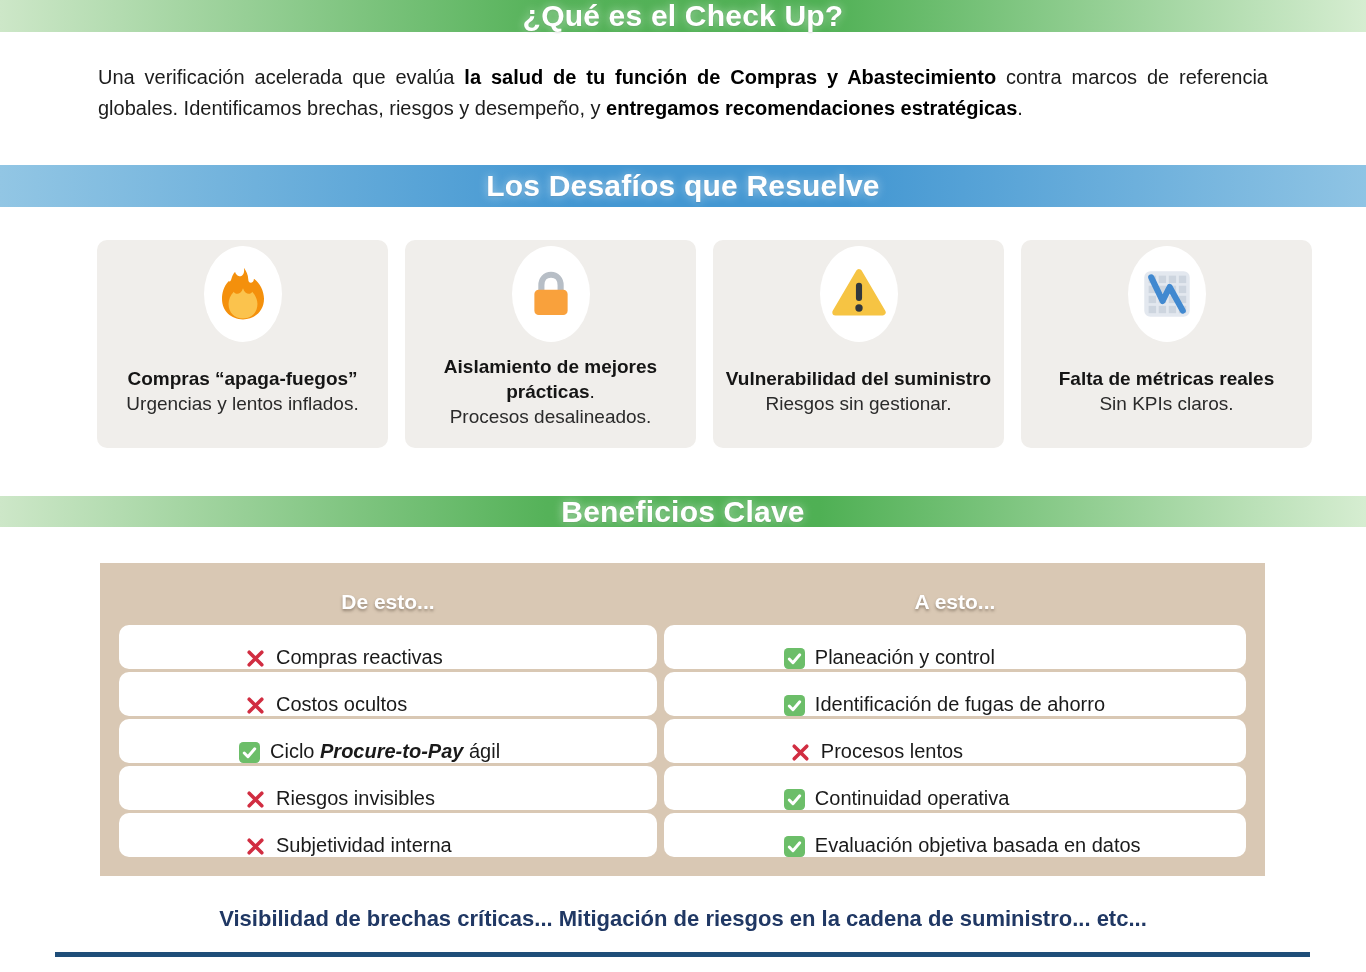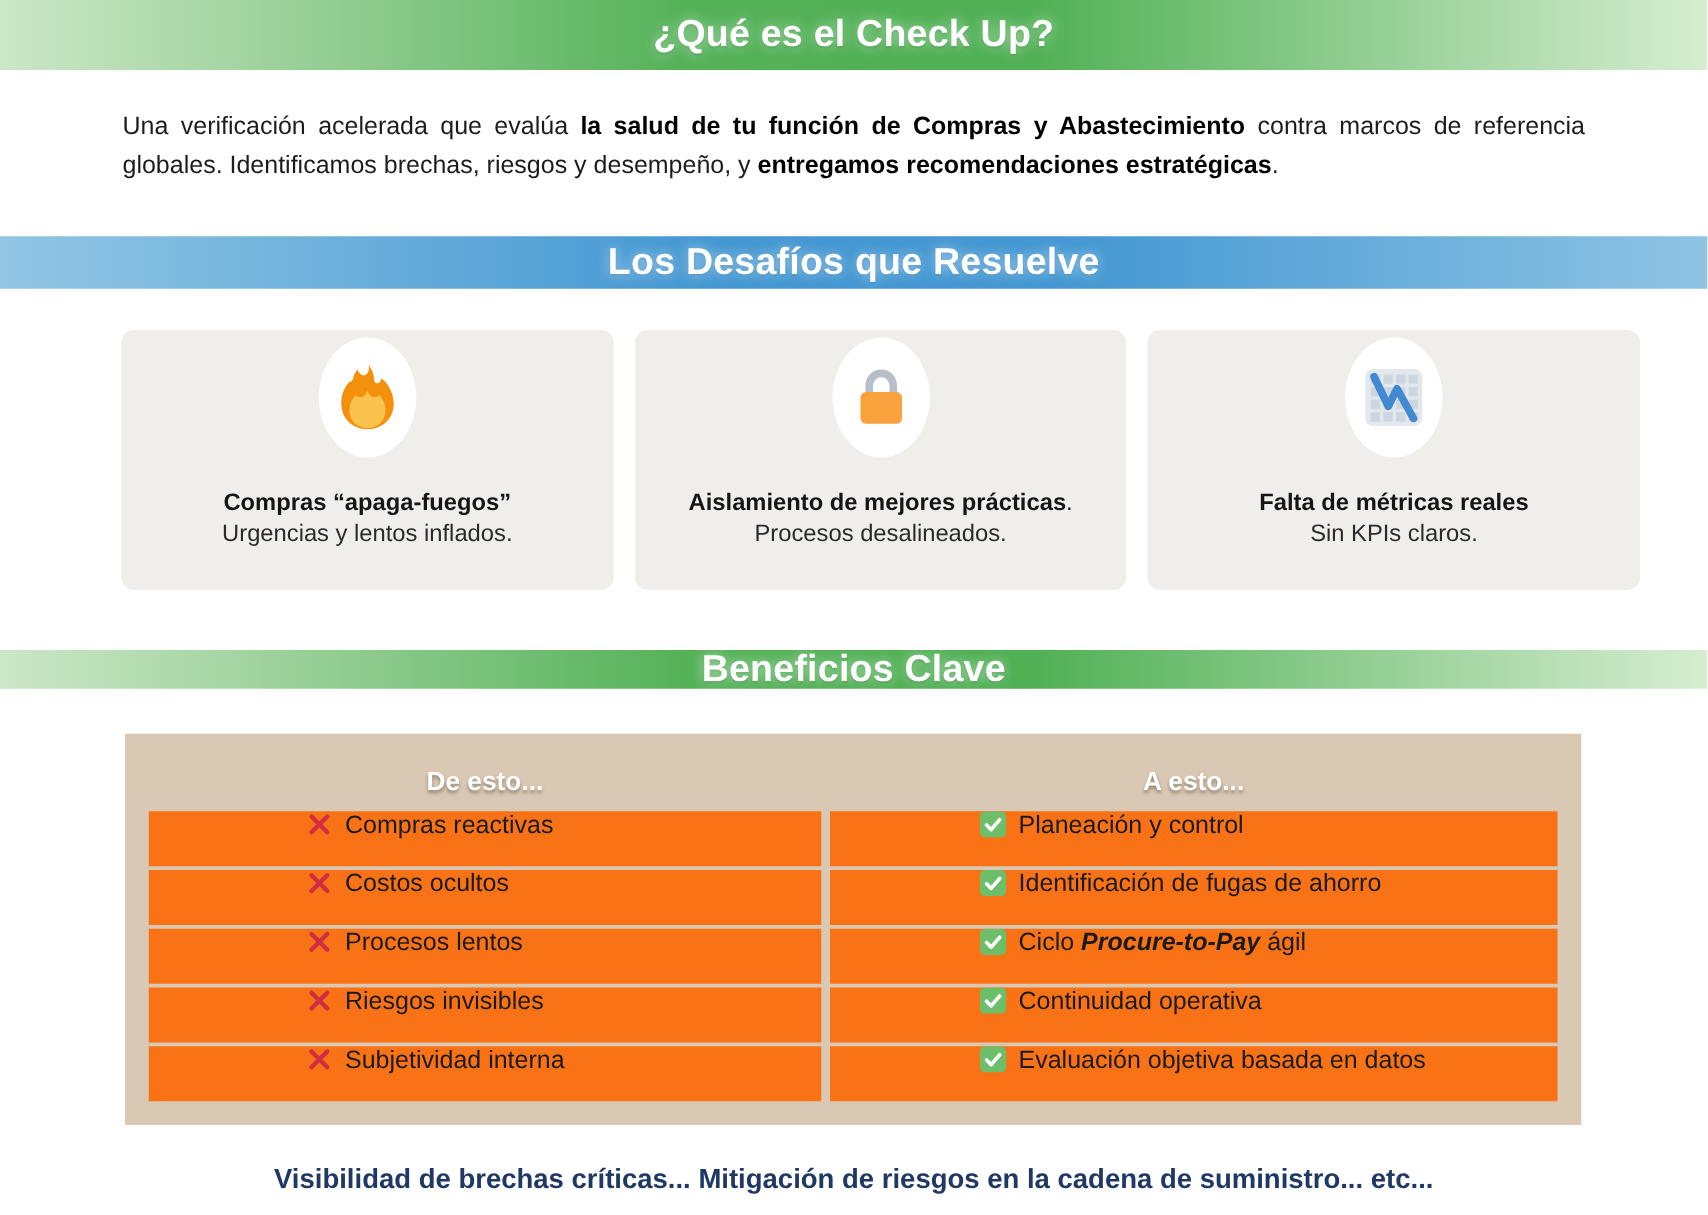--- a/index.html
+++ b/index.html
@@ -7,21 +7,21 @@
     width:1366px;height:972px;background:#ffffff;overflow:hidden;
     font-family:"Liberation Sans","DejaVu Sans",sans-serif;color:#1a1a1a;
   }
   
   .banner{width:1366px;display:flex;align-items:center;justify-content:center;}
   .banner h1{
     margin:0;font-size:30px;font-weight:700;color:#ffffff;letter-spacing:.2px;
     text-shadow:0 0 10px rgba(255,255,255,.55), 0 1px 2px rgba(0,0,0,.12);
   }
   .banner.green{
-    height:56px;
+    height:32px;
     background:linear-gradient(90deg,#cde7c8 0%,#55b259 40%,#4fb054 60%,#d6edd1 100%);
   }
   .banner.blue{
     height:42px;margin-top:41px;
     background:linear-gradient(90deg,#92c6e4 0%,#4397d2 42%,#4397d2 62%,#8fc4e4 100%);
   }
   .banner.green2{
     height:31px;margin-top:48px;
     background:linear-gradient(90deg,#cde7c8 0%,#55b259 40%,#4fb054 60%,#d6edd1 100%);
   }
@@ -49,21 +49,21 @@
   .benefits-table{
     margin:36px 101px 0 100px;background:#d9c8b4;padding:19px;box-sizing:border-box;
     display:grid;grid-template-columns:558fr 604fr;gap:3px 7px;
   }
   .th{
     height:40px;display:flex;align-items:center;justify-content:center;
     color:#ffffff;font-size:21px;font-weight:700;
     text-shadow:0 2px 3px rgba(90,75,60,.55);
   }
   .cell{
-    background:#f97316;height:44px;display:flex;align-items:flex-start;font-size:20px;color:#1a1a1a;
+    background:#ffffff;height:44px;display:flex;align-items:flex-end;font-size:20px;color:#1a1a1a;border-radius:10px;
   }
   .cell.from{padding-left:126px;}
   .cell.to{padding-left:120px;}
   .mark{display:inline-flex;margin-right:10px;flex:0 0 auto;}
   .mark svg{width:21px;height:21px;display:block;}
   .em{font-weight:700;font-style:italic;}
   
   .footer-note{
     margin:31px 40px 0 40px;text-align:center;font-size:22px;font-weight:700;color:#203864;line-height:24px;
   }
@@ -103,20 +103,33 @@
         <path d="M21 32V22c0-7 4.5-12 11-12s11 5 11 12v10" fill="none" stroke="#B7BEC6" stroke-width="7"></path>
         <rect x="13" y="27" width="38" height="29" rx="5" fill="#F9A13C"></rect>
       </svg>
     </div>
     <div class="card-text">
       <div class="card-title"><span>Aislamiento de mejores prácticas</span><span class="normal">.</span></div>
       <div class="card-sub">Procesos desalineados.</div>
     </div>
   </div>
 
+  <div class="card">
+    <div class="icon-ellipse">
+      <svg viewBox="0 0 64 64">
+        <path d="M32 7 59 53H5z" fill="#F6C443" stroke="#F6C443" stroke-width="7" stroke-linejoin="round"></path>
+        <rect x="28.5" y="19" width="7" height="21" rx="3.5" fill="#31373D"></rect>
+        <circle cx="32" cy="48" r="4.2" fill="#31373D"></circle>
+      </svg>
+    </div>
+    <div class="card-text">
+      <div class="card-title"><span>Vulnerabilidad del suministro</span><span class="normal"></span></div>
+      <div class="card-sub">Riesgos sin gestionar.</div>
+    </div>
+  </div>
 
   <div class="card">
     <div class="icon-ellipse">
       <svg viewBox="0 0 64 64">
         <defs>
           <pattern id="gp" x="11" y="11" width="11.5" height="11.5" patternUnits="userSpaceOnUse">
             <rect width="8.5" height="8.5" fill="#CDD5DF"></rect>
           </pattern>
         </defs>
         <rect x="6" y="6" width="52" height="52" rx="7" fill="#E3E8EF"></rect>
@@ -169,37 +182,37 @@
   <div class="cell to">
     <span class="mark">
         <svg viewBox="0 0 20 20">
           <rect width="20" height="20" rx="4" fill="#6CBE69"></rect>
           <path d="M5 10.5 8.5 14 15 6.5" stroke="#fff" stroke-width="2.8" fill="none" stroke-linecap="round" stroke-linejoin="round"></path>
         </svg>
       </span>
     <span><span>Identificación de fugas de ahorro</span><span class="em"></span><span></span></span>
   </div>
 
+  <div class="cell to">
+    <span class="mark">
+        <svg viewBox="0 0 20 20">
+          <rect width="20" height="20" rx="4" fill="#6CBE69"></rect>
+          <path d="M5 10.5 8.5 14 15 6.5" stroke="#fff" stroke-width="2.8" fill="none" stroke-linecap="round" stroke-linejoin="round"></path>
+        </svg>
+      </span>
+    <span><span>Ciclo </span><span class="em">Procure-to-Pay</span><span> ágil</span></span>
+  </div>
   <div class="cell from">
     <span class="mark">
         <svg viewBox="0 0 20 20">
           <path d="M4 4 16 16M16 4 4 16" stroke="#D12D41" stroke-width="3.4" stroke-linecap="round" fill="none"></path>
         </svg>
       </span>
     <span>Procesos lentos</span>
   </div>
-  <div class="cell to">
-    <span class="mark">
-        <svg viewBox="0 0 20 20">
-          <rect width="20" height="20" rx="4" fill="#6CBE69"></rect>
-          <path d="M5 10.5 8.5 14 15 6.5" stroke="#fff" stroke-width="2.8" fill="none" stroke-linecap="round" stroke-linejoin="round"></path>
-        </svg>
-      </span>
-    <span><span>Ciclo </span><span class="em">Procure-to-Pay</span><span> ágil</span></span>
-  </div>
 
   <div class="cell from">
     <span class="mark">
         <svg viewBox="0 0 20 20">
           <path d="M4 4 16 16M16 4 4 16" stroke="#D12D41" stroke-width="3.4" stroke-linecap="round" fill="none"></path>
         </svg>
       </span>
     <span>Riesgos invisibles</span>
   </div>
   <div class="cell to">

